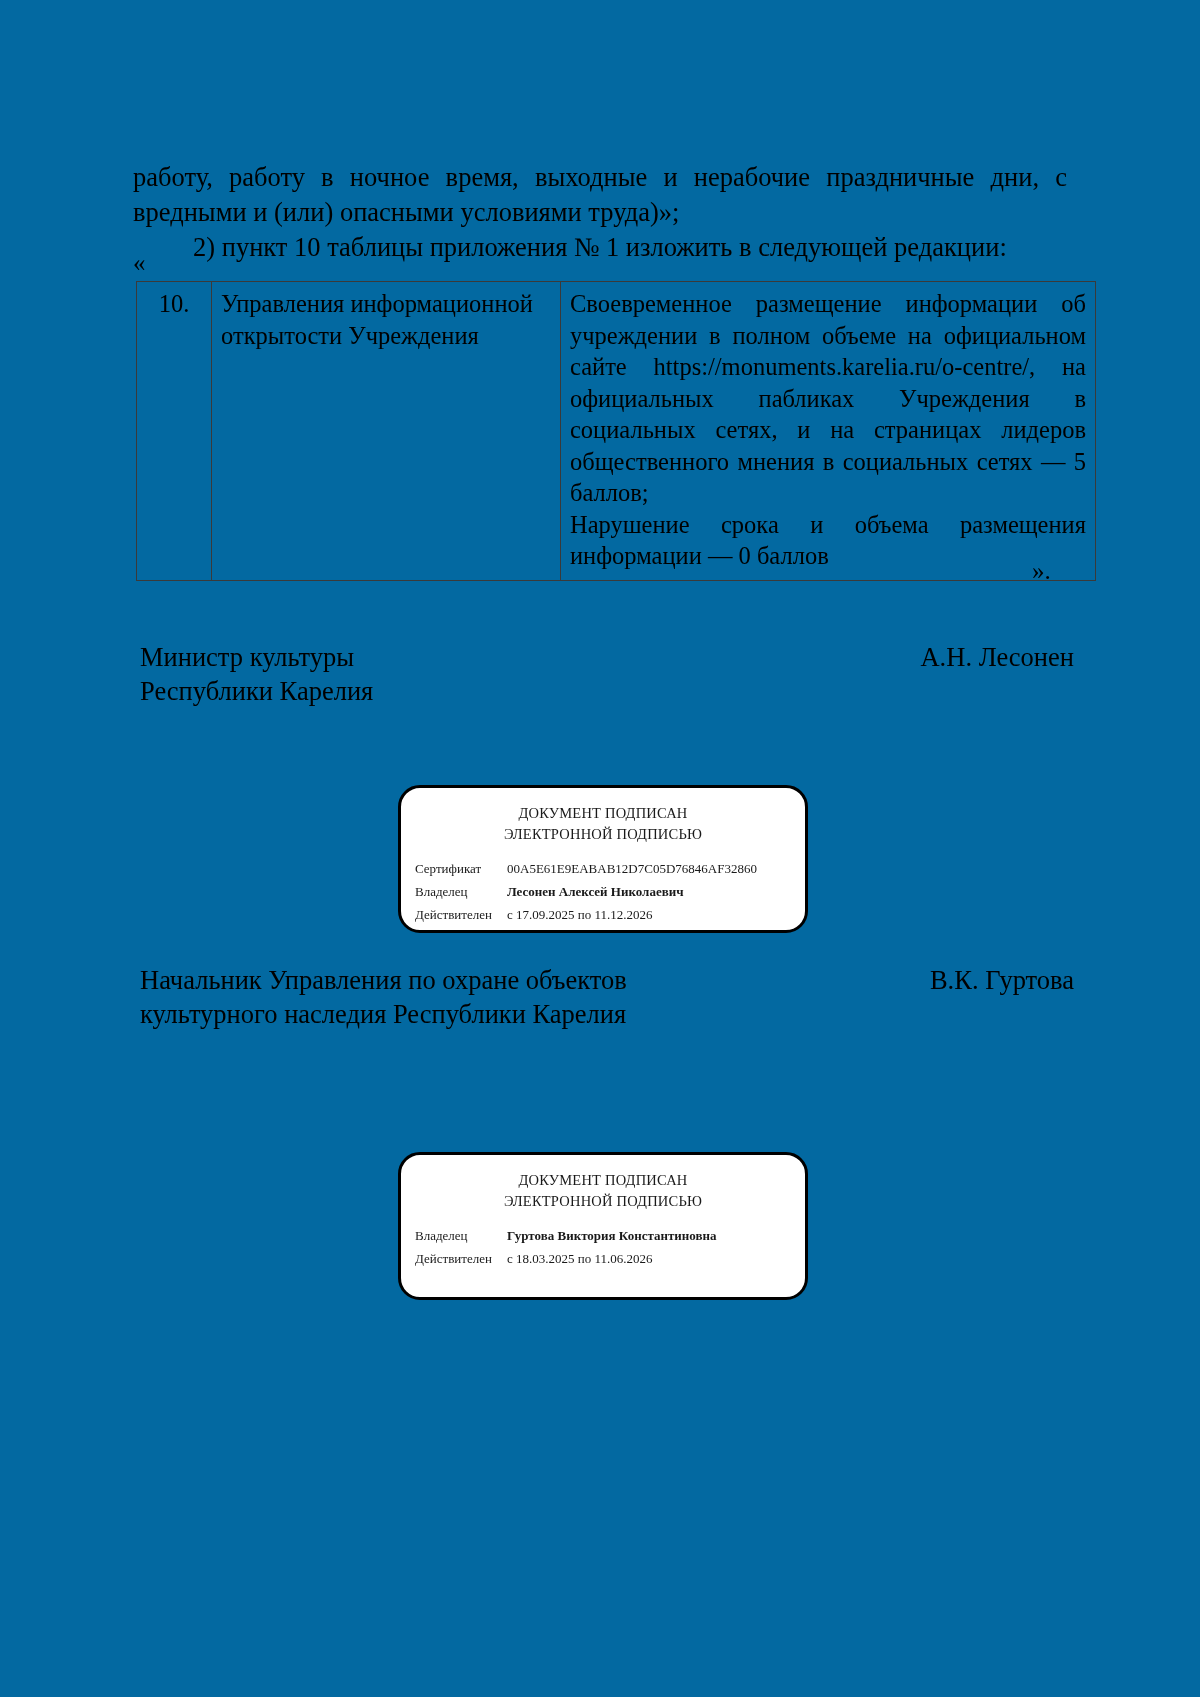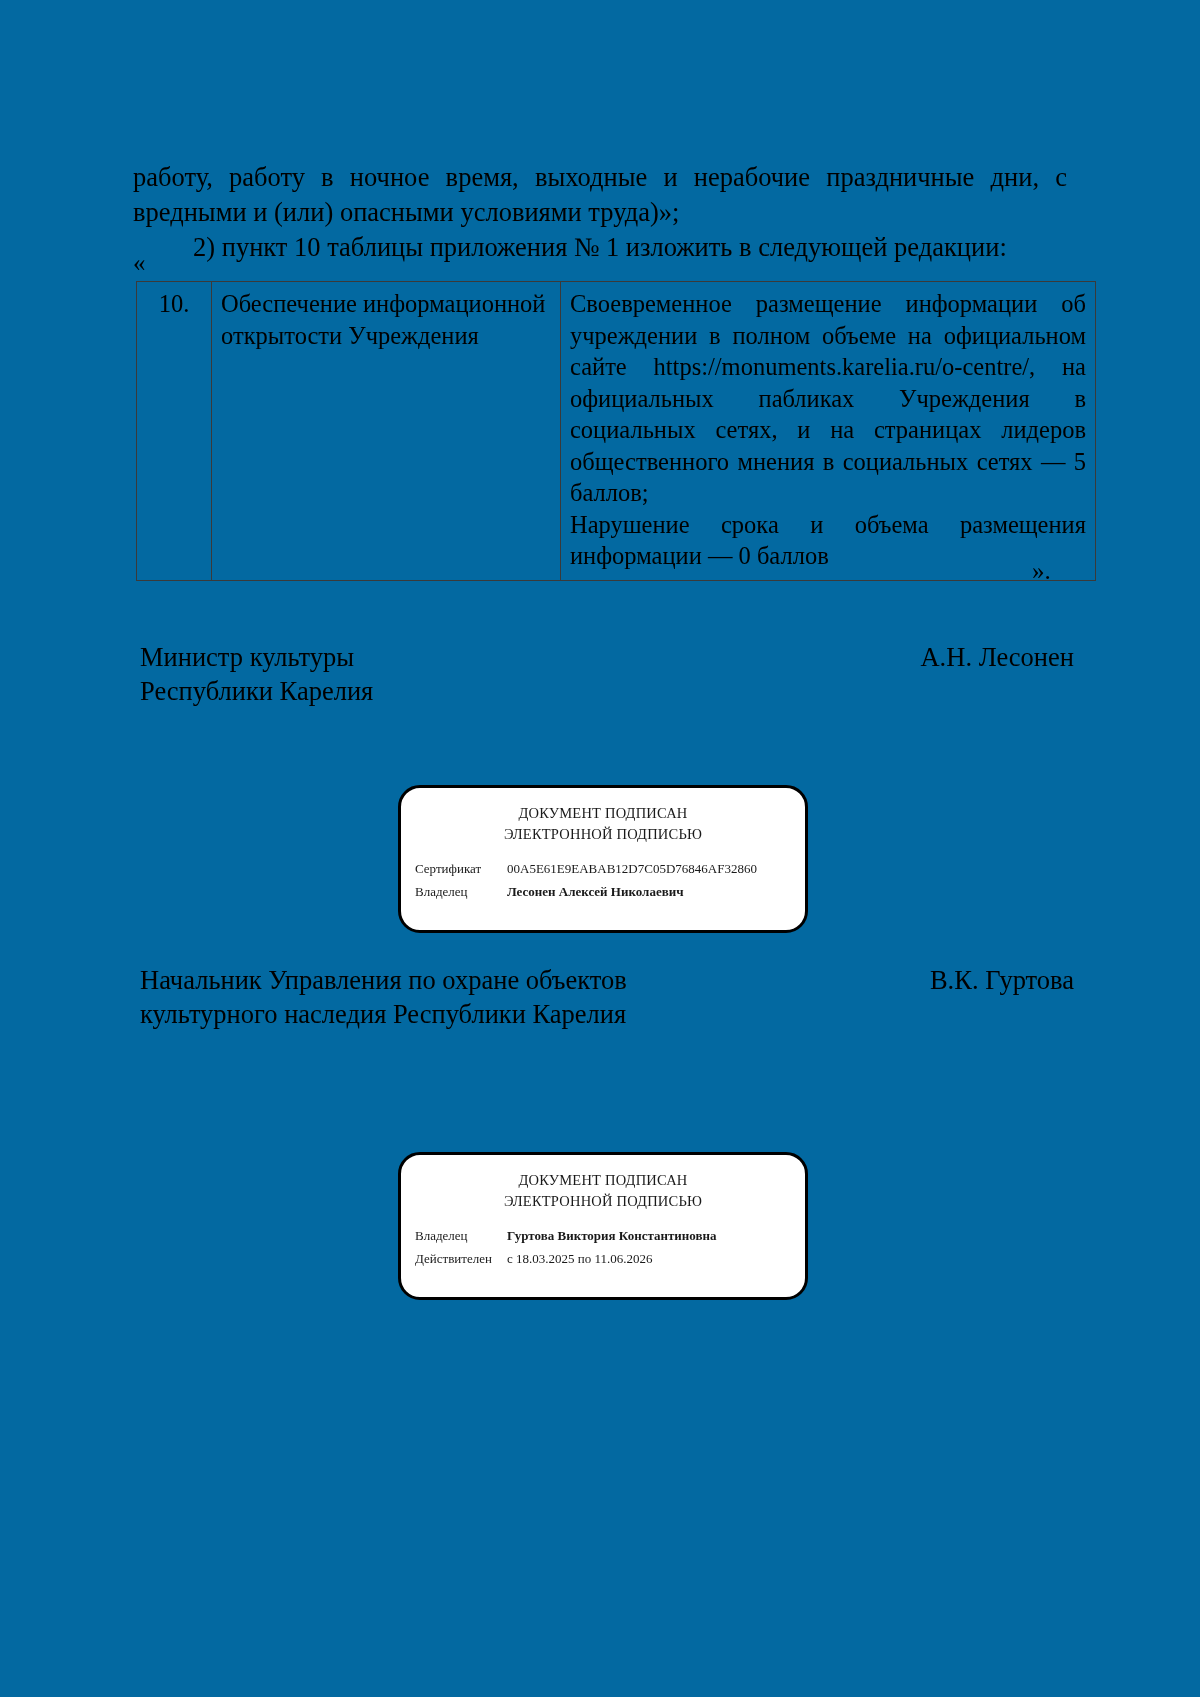--- a/index.html
+++ b/index.html
@@ -151,21 +151,21 @@
     <p>работу, работу в ночное время, выходные и нерабочие праздничные дни, с вредными и (или) опасными условиями труда)»;</p>
     <p class="indent">2) пункт 10 таблицы приложения № 1 изложить в следующей редакции:</p>
   </div>
 
   <div class="quote-open">«</div>
 
   <table class="doc-table">
     <tbody>
       <tr>
         <td class="col-num">10.</td>
-        <td class="col-name">Обеспечение информационной открытости Учреждения</td>
+        <td class="col-name">Управления информационной открытости Учреждения</td>
         <td class="col-crit">
           <span class="line-block">Своевременное размещение информации об учреждении в полном объеме на официальном сайте https://monuments.karelia.ru/o-centre/, на официальных пабликах Учреждения в социальных сетях, и на страницах лидеров общественного мнения в социальных сетях — 5 баллов;</span>
           <span class="line-block">Нарушение срока и объема размещения информации — 0 баллов</span>
         </td>
       </tr>
     </tbody>
   </table>
 
   <div class="quote-close">».</div>
 
@@ -182,20 +182,23 @@
       <div>ДОКУМЕНТ ПОДПИСАН</div>
       <div>ЭЛЕКТРОННОЙ ПОДПИСЬЮ</div>
     </div>
     <div class="stamp-fields">
       <div class="frow">
         <span class="flabel">Сертификат</span><span class="fvalue-gap">00A5E61E9EABAB12D7C05D76846AF32860</span>
       </div>
       <div class="frow">
         <span class="flabel">Владелец</span><span class="fvalue-owner fvalue-gap">Лесонен Алексей Николаевич</span>
       </div>
+      <div class="frow">
+        <span class="flabel">Действителен</span><span class="fvalue-gap">с 17.09.2025 по 11.12.2026</span>
+      </div>
     </div>
   </div>
 
   <div class="sig-row sig-two">
     <div class="role">
       <div>Начальник Управления по охране объектов</div>
       <div>культурного наследия Республики Карелия</div>
     </div>
     <div class="person">В.К. Гуртова</div>
   </div>

